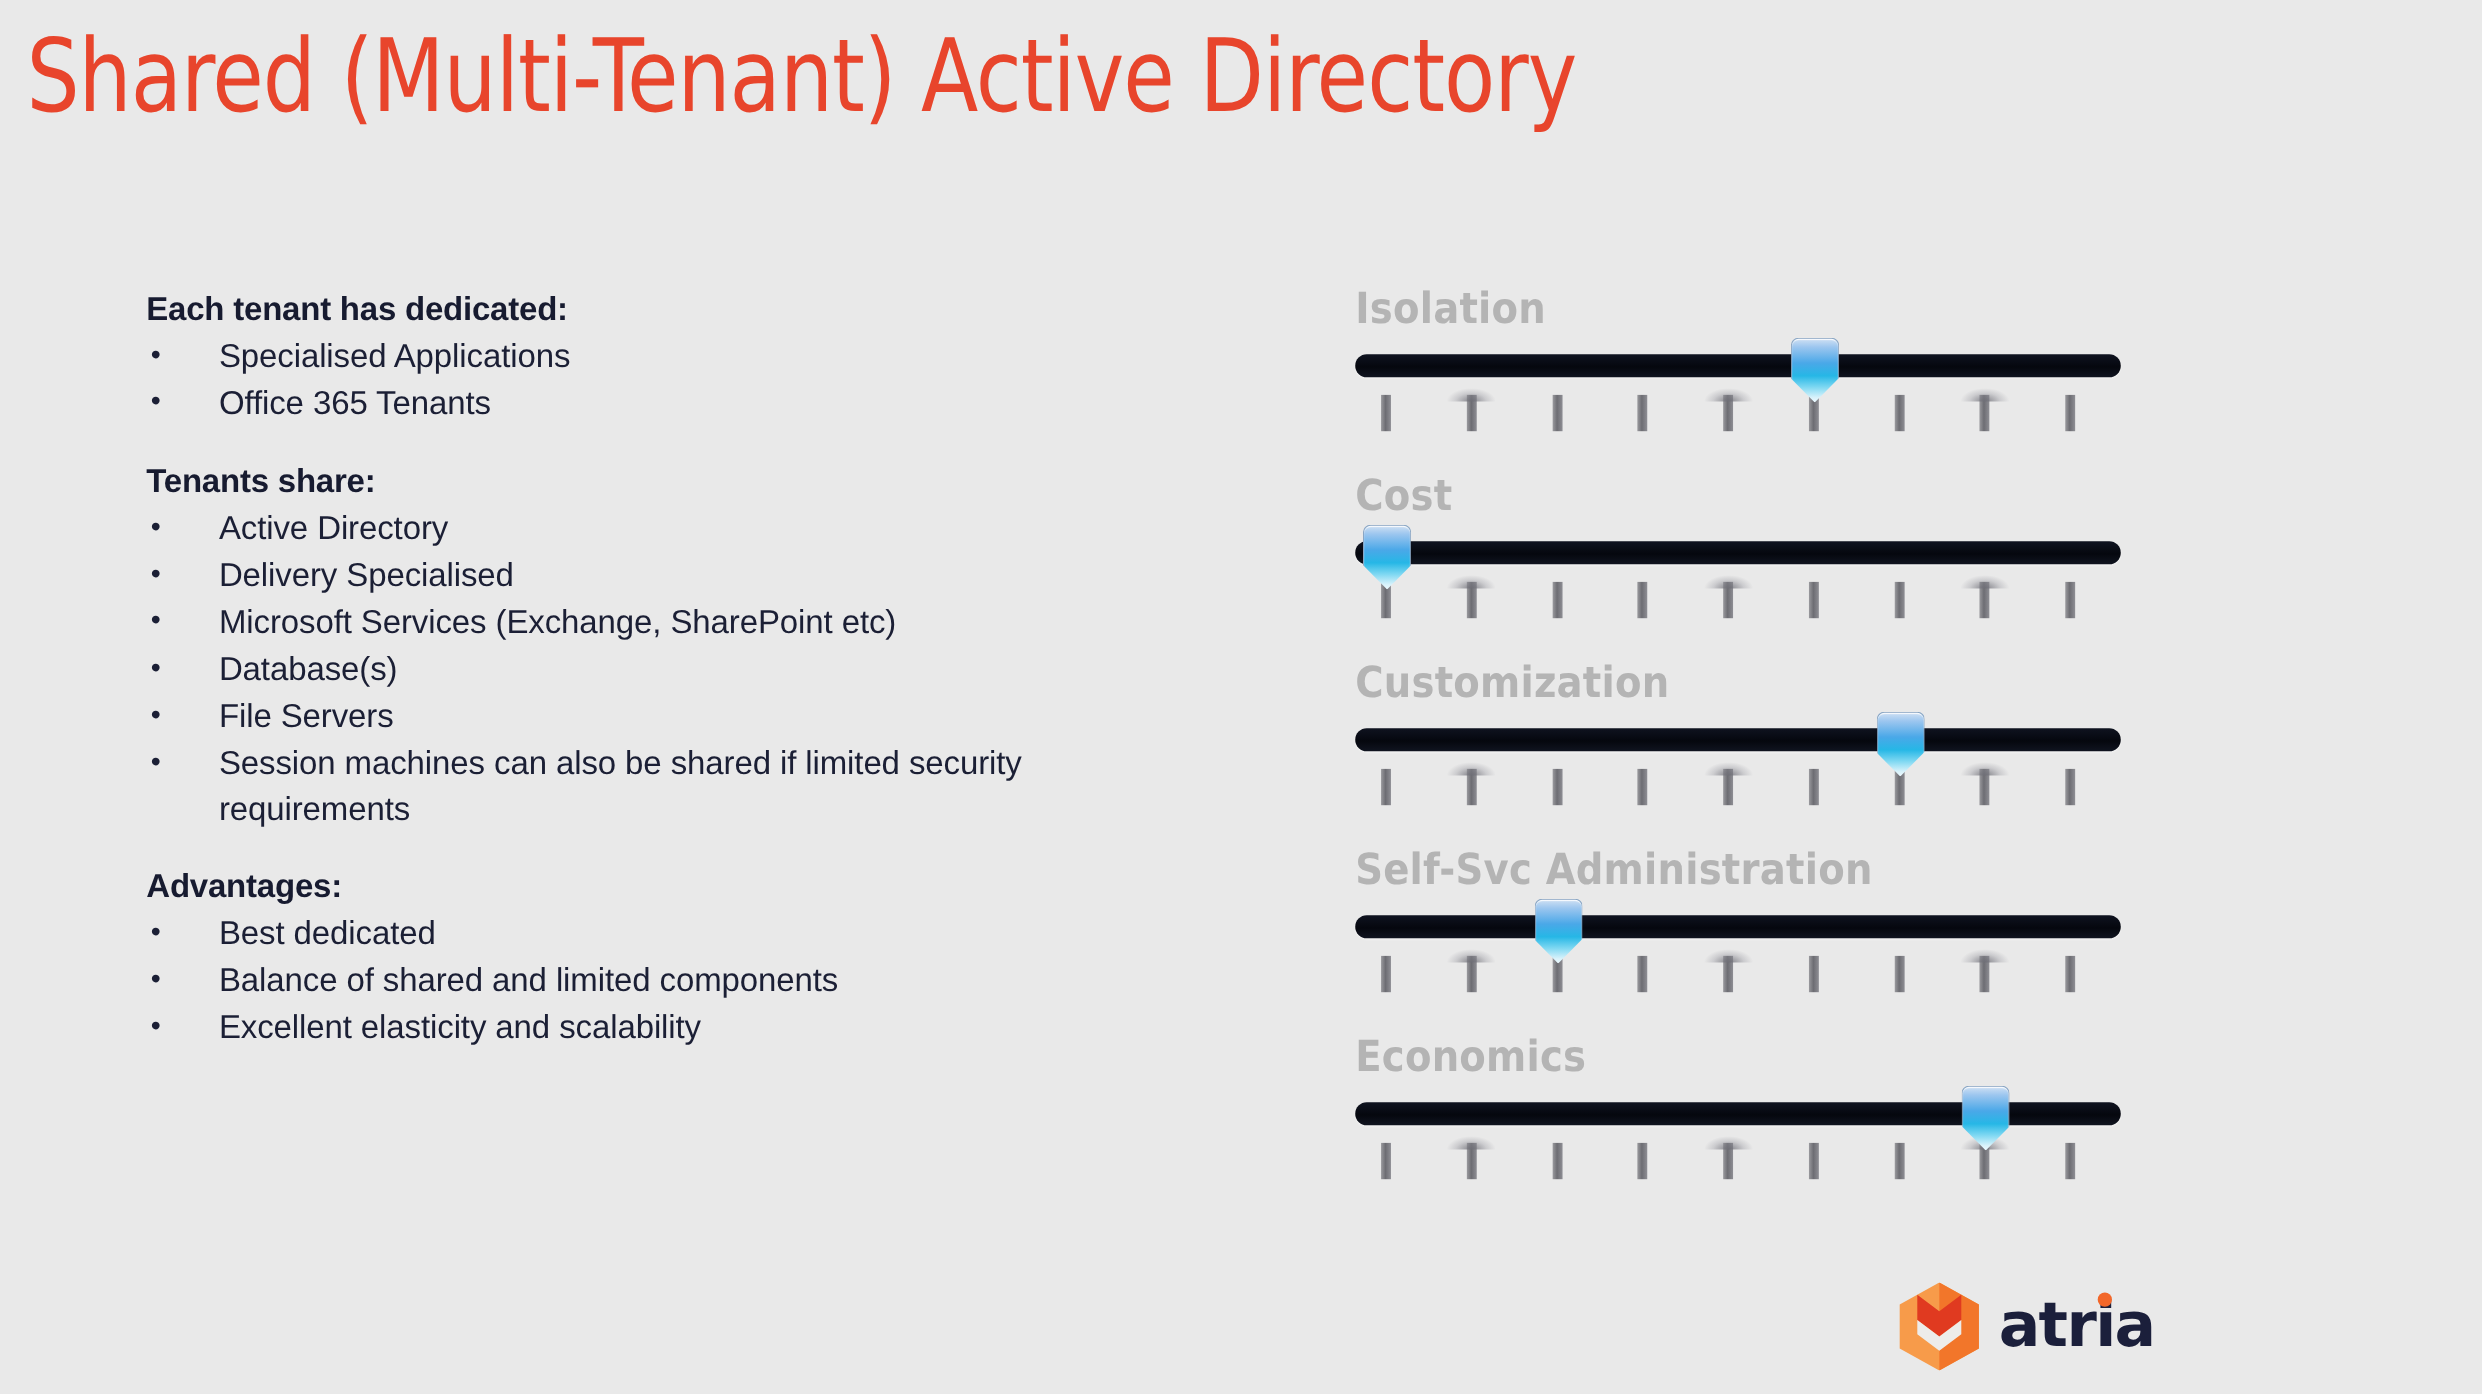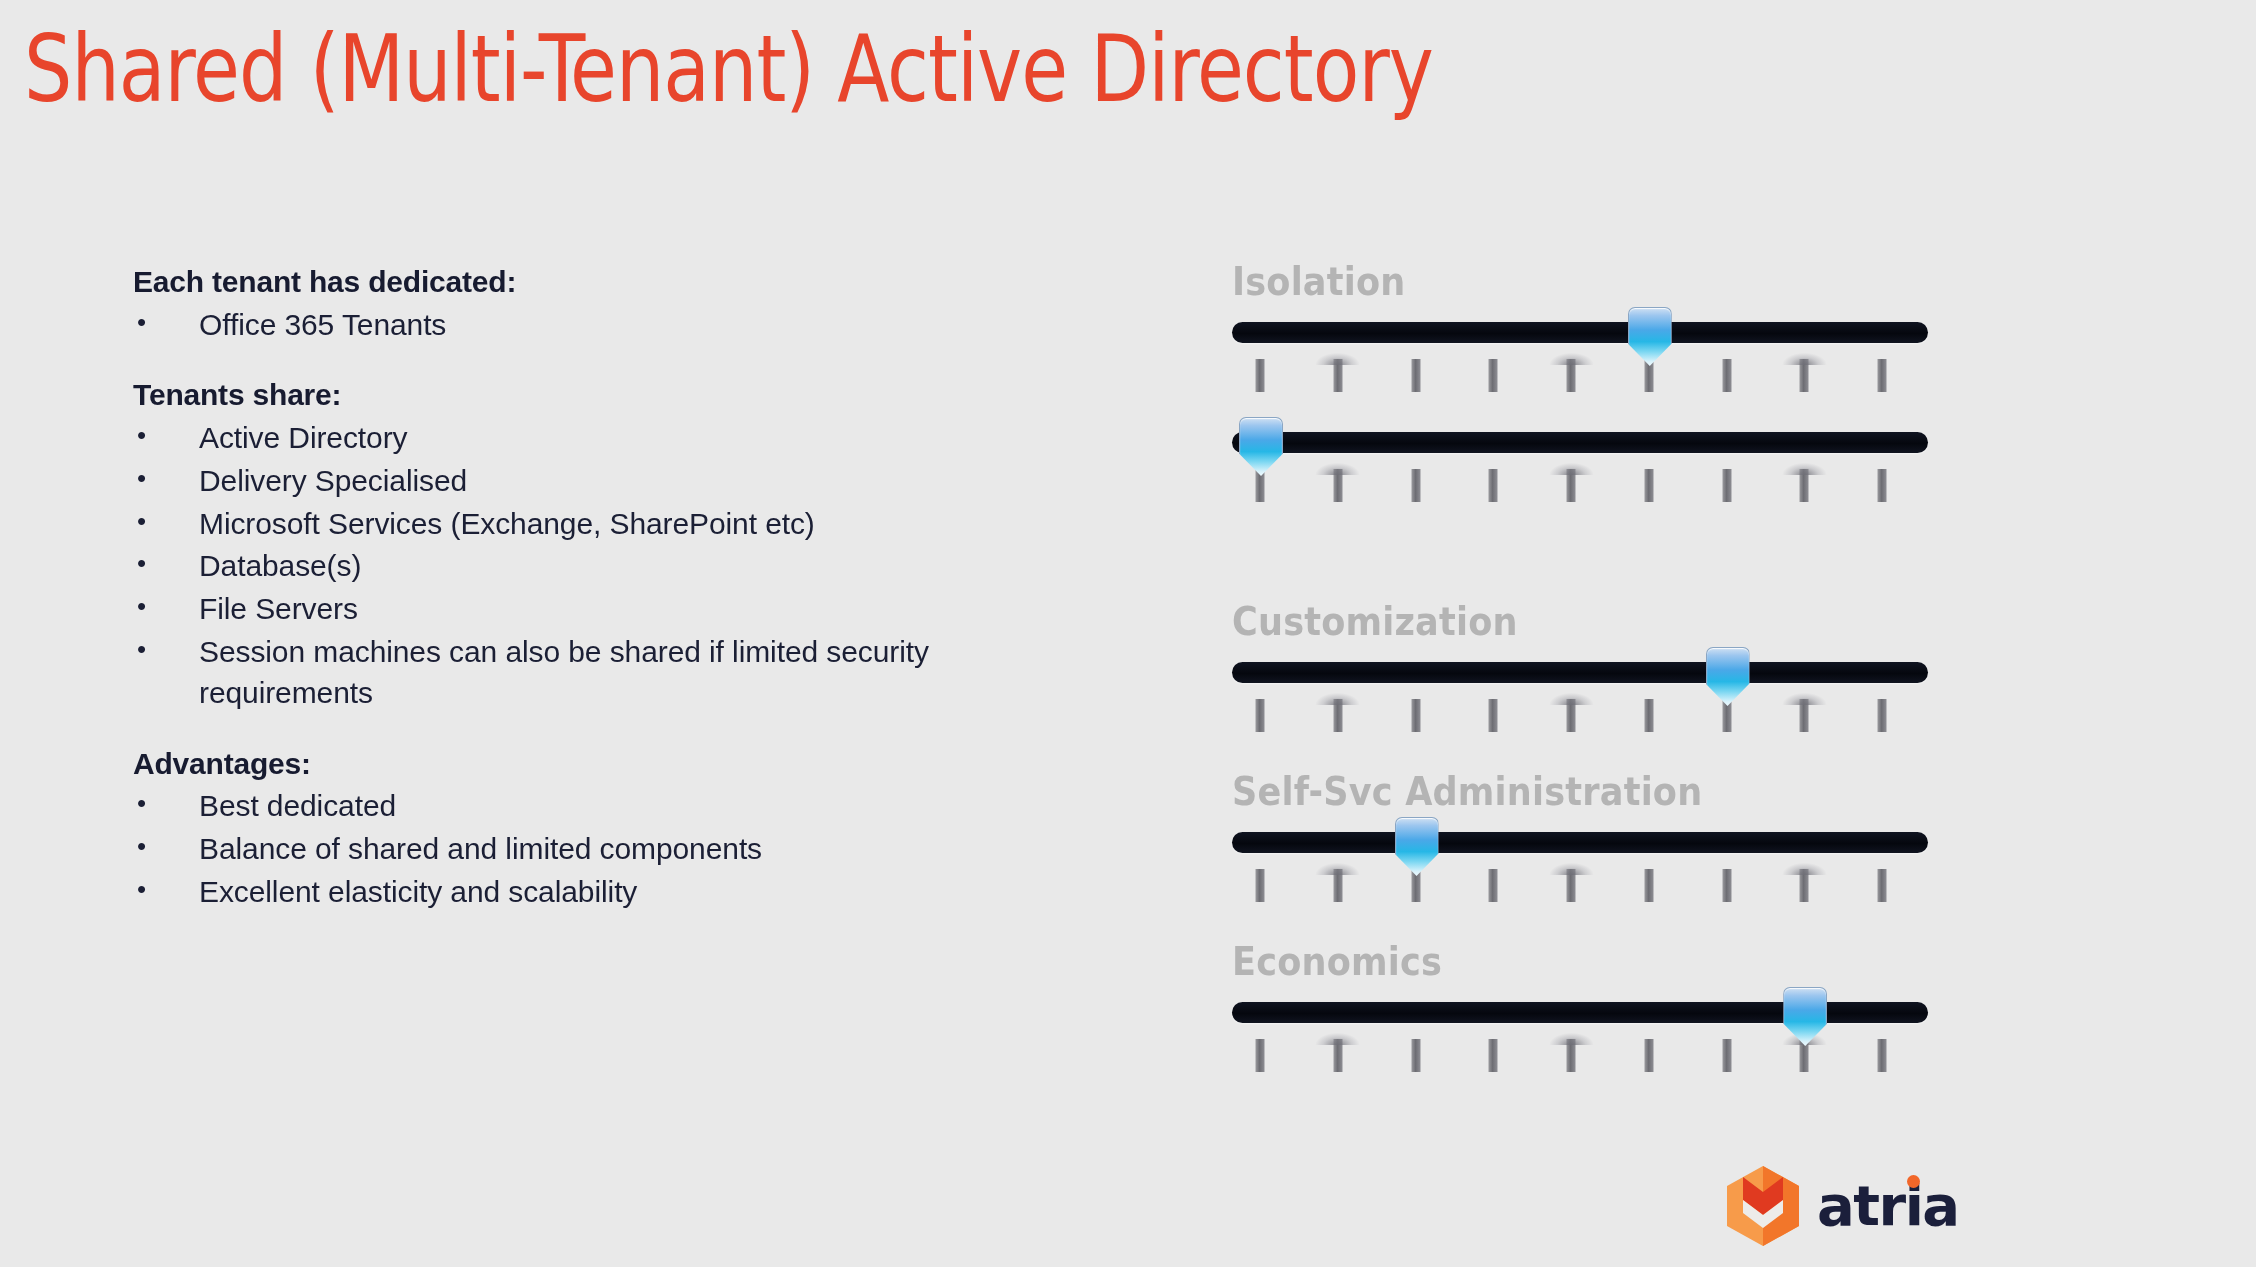--- a/index.html
+++ b/index.html
@@ -204,20 +204,21 @@
 </style>
 </head>
 <body>
 
 <div class="slide-title">Shared (Multi-Tenant) Active Directory</div>
 
 <div class="content-left" id="left-column">
     <div class="text-group">
       <div class="group-heading">Each tenant has dedicated:</div>
       <ul class="bullet-list">
+        <li>Specialised Applications</li>
         <li>Office 365 Tenants</li>
       </ul>
     </div>
     <div class="text-group">
       <div class="group-heading">Tenants share:</div>
       <ul class="bullet-list">
         <li>Active Directory</li>
         <li>Delivery Specialised</li>
         <li>Microsoft Services (Exchange, SharePoint etc)</li>
         <li>Database(s)</li>
@@ -250,20 +251,21 @@
           <div class="tick" style="left: 494.5px;"></div>
           <div class="tick wide" style="left: 572.25px;"></div>
           <div class="tick" style="left: 650px;"></div>
         </div>
         <div class="slider-handle" style="left: 416.75px;">
           <div class="handle-shape"></div>
         </div>
       </div>
     </div>
     <div class="slider-block">
+      <div class="slider-label">Cost</div>
       <div class="slider-rail-wrap">
         <div class="slider-track"></div>
         <div class="tick-row">
           <div class="tick" style="left: 28px;"></div>
           <div class="tick wide" style="left: 105.75px;"></div>
           <div class="tick" style="left: 183.5px;"></div>
           <div class="tick" style="left: 261.25px;"></div>
           <div class="tick wide" style="left: 339px;"></div>
           <div class="tick" style="left: 416.75px;"></div>
           <div class="tick" style="left: 494.5px;"></div>

